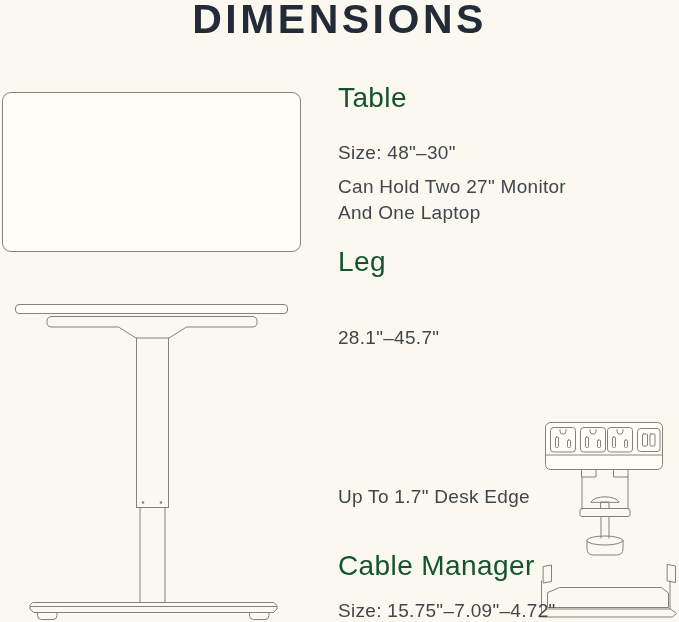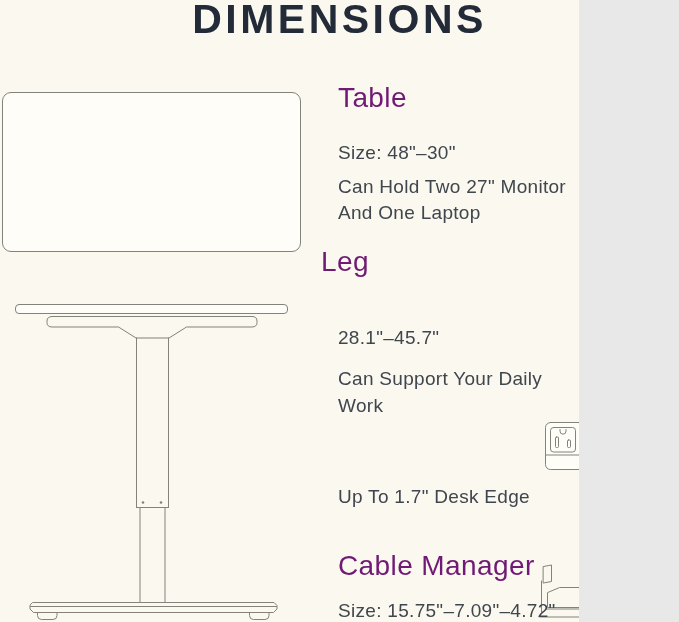--- a/index.html
+++ b/index.html
@@ -1,27 +1,27 @@
 <!DOCTYPE html>
 <html><head>
 <meta charset="utf-8">
 <style>
   html,body{margin:0;padding:0;}
   body{background:#e8e8e8;font-family:"Liberation Sans", sans-serif;}
   .canvas{
-    position:relative;width:579px;height:622px;overflow:hidden;
+    position:relative;width:679px;height:622px;overflow:hidden;
     background:#faf8ef;color:#232b37;
   }
   .abs{position:absolute;}
   h1.title{
     margin:0;width:679px;text-align:center;top:-4px;left:0;
     font-size:41px;font-weight:bold;letter-spacing:3.5px;color:#222b37;
   }
   h2.sec{
-    margin:0;font-size:28px;font-weight:500;letter-spacing:.4px;color:#701a75;
+    margin:0;font-size:28px;font-weight:500;letter-spacing:.4px;color:#14532d;
   }
   p.body{
     margin:0;font-size:19px;line-height:27px;letter-spacing:.3px;color:#40464e;
   }
   .tabletop{
     left:2px;top:92px;width:297px;height:158px;
     background:#fffdf7;border:1px solid #83837b;border-radius:9px;
   }
   svg{display:block;}
   .art{stroke:#83837b;stroke-width:1;fill:none;stroke-linejoin:round;stroke-linecap:round;}
@@ -92,22 +92,21 @@
     <path class="art" d="M143,20 V48"></path>
     <path class="art" d="M33,26.5 H134.5 L141.5,32 V46.5 H20.5 V32 Z"></path>
     <path class="art" d="M12,55.5 L19,48 H143.5 L149.5,52.5 L145.5,56 H15.5 Z"></path>
   </svg>
 
   <h2 class="abs sec" style="left:338px;top:82px">Table</h2>
   <p class="abs body" style="left:338px;top:139px">Size: 48"–30"</p>
   <p class="abs body" style="left:338px;top:173px">Can Hold Two 27" Monitor</p>
   <p class="abs body" style="left:338px;top:199px">And One Laptop</p>
 
-  <h2 class="abs sec" style="left:321px;top:246px">Leg</h2>
+  <h2 class="abs sec" style="left:338px;top:246px">Leg</h2>
   <p class="abs body" style="left:338px;top:324px">28.1"–45.7"</p>
-  <p class="abs body" style="left:338px;top:365px">Can Support Your Daily Work</p>
 
   <p class="abs body" style="left:338px;top:483px">Up To 1.7" Desk Edge</p>
 
   <h2 class="abs sec" style="left:338px;top:550px">Cable Manager</h2>
   <p class="abs body" style="left:338px;top:597px">Size: 15.75"–7.09"–4.72"</p>
 
 </div>
 
 </body></html>

